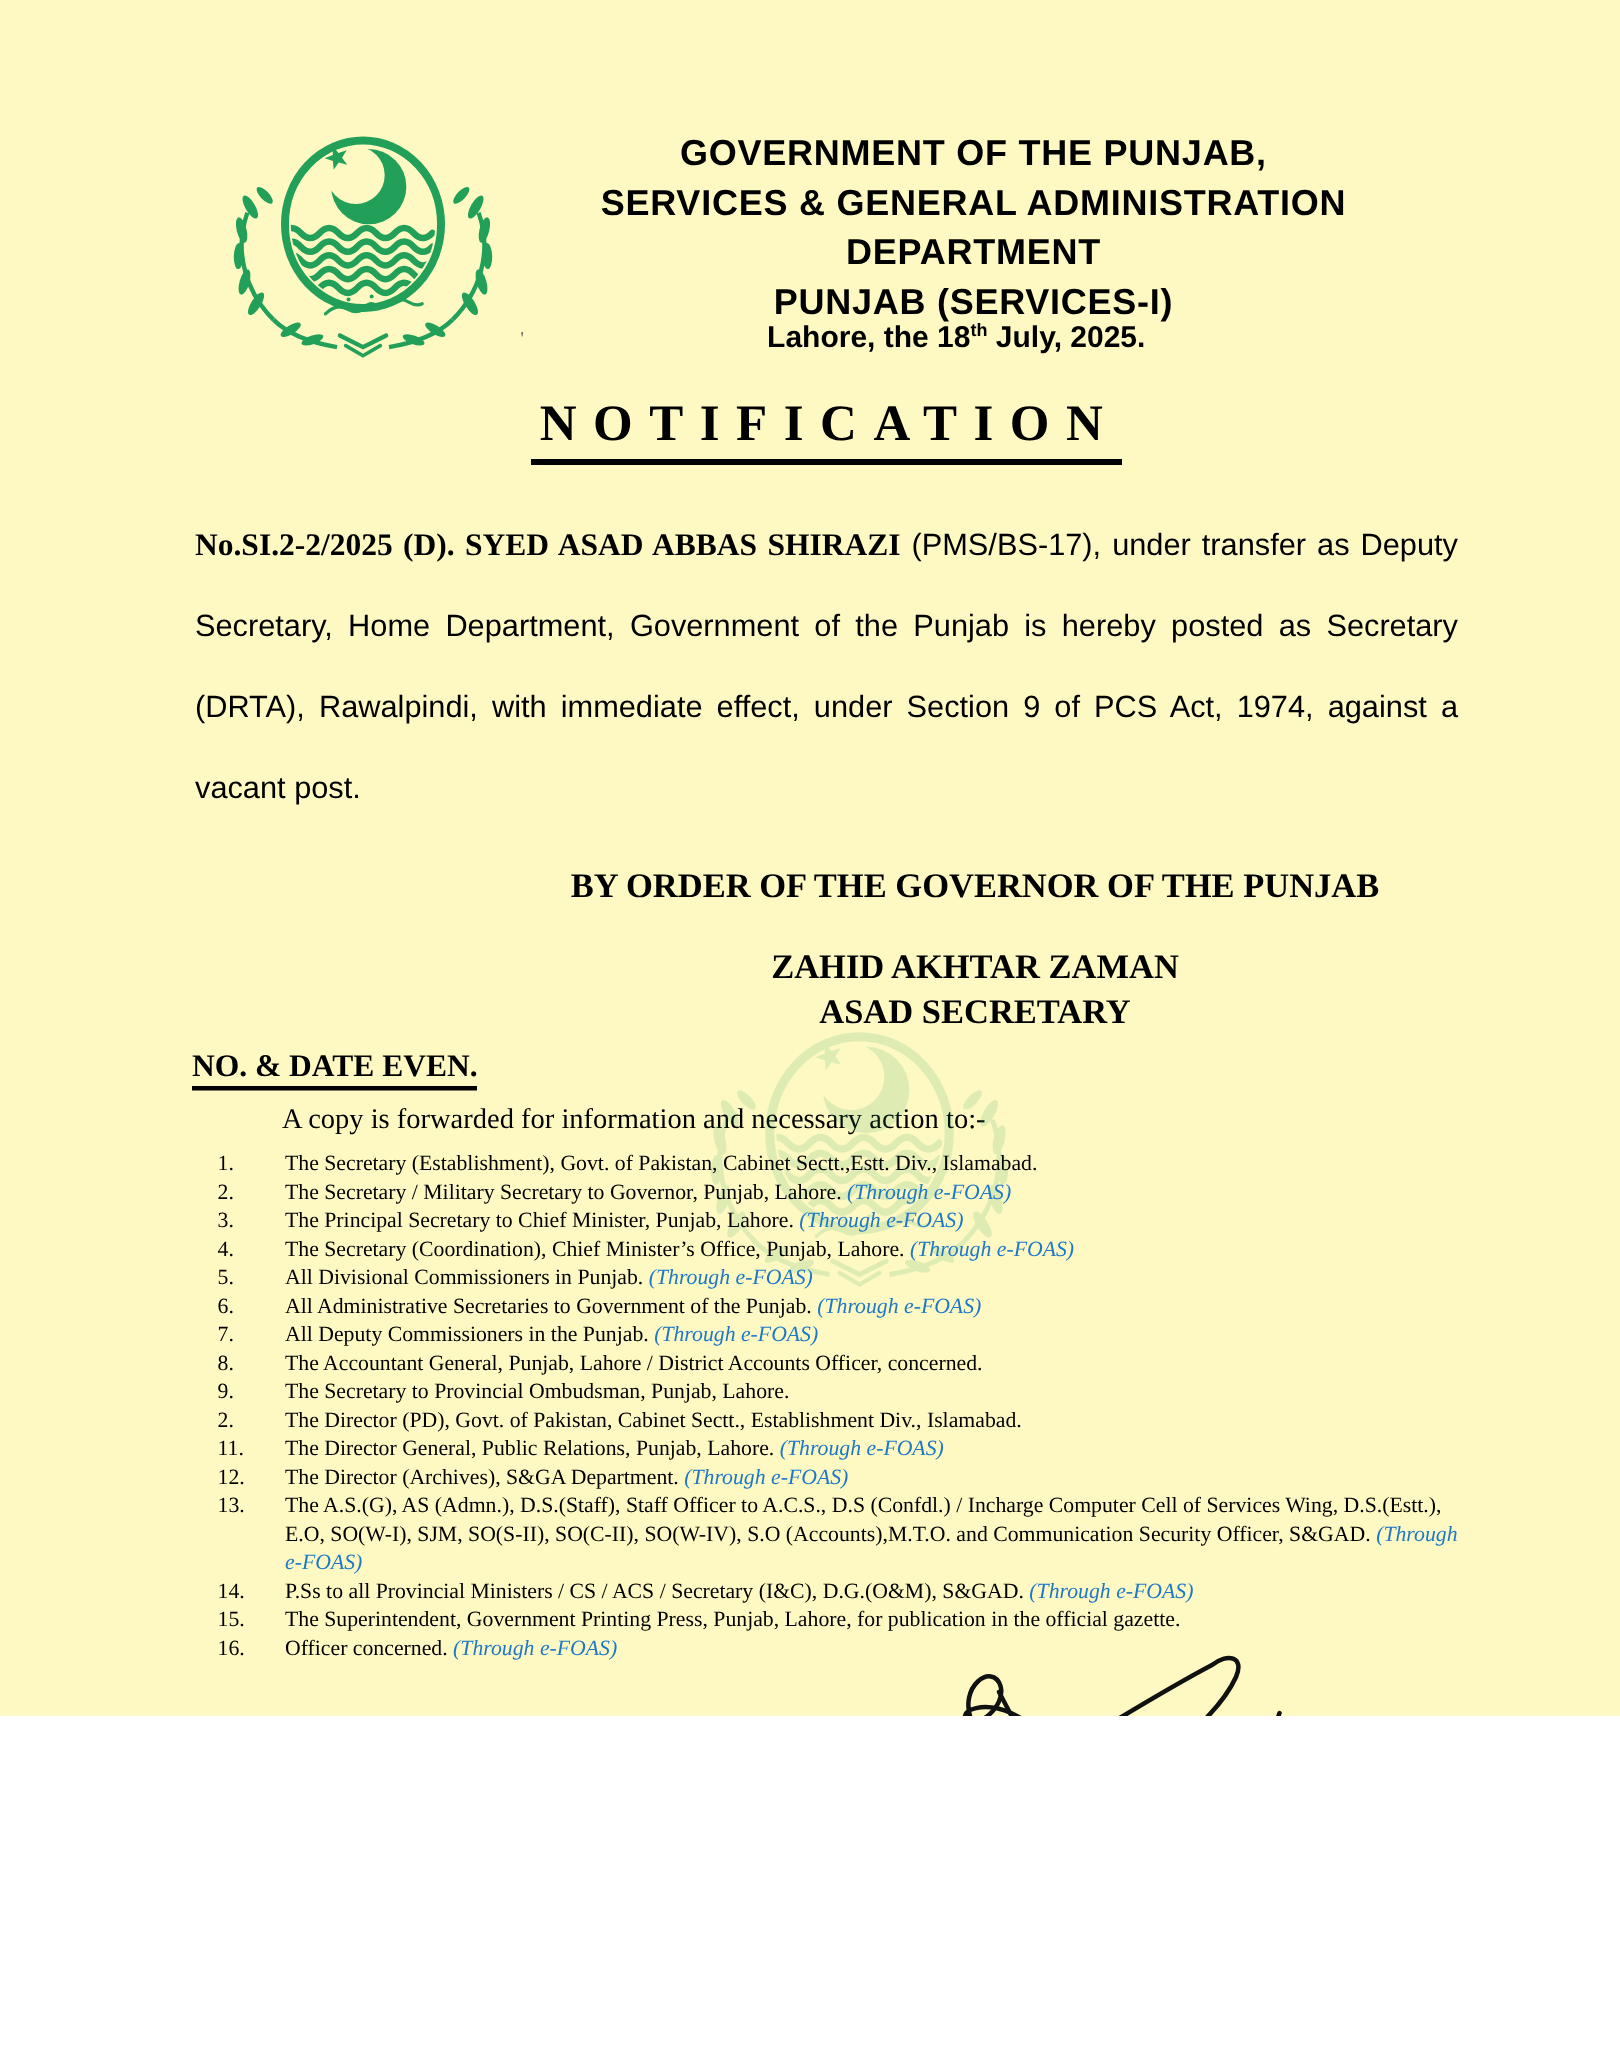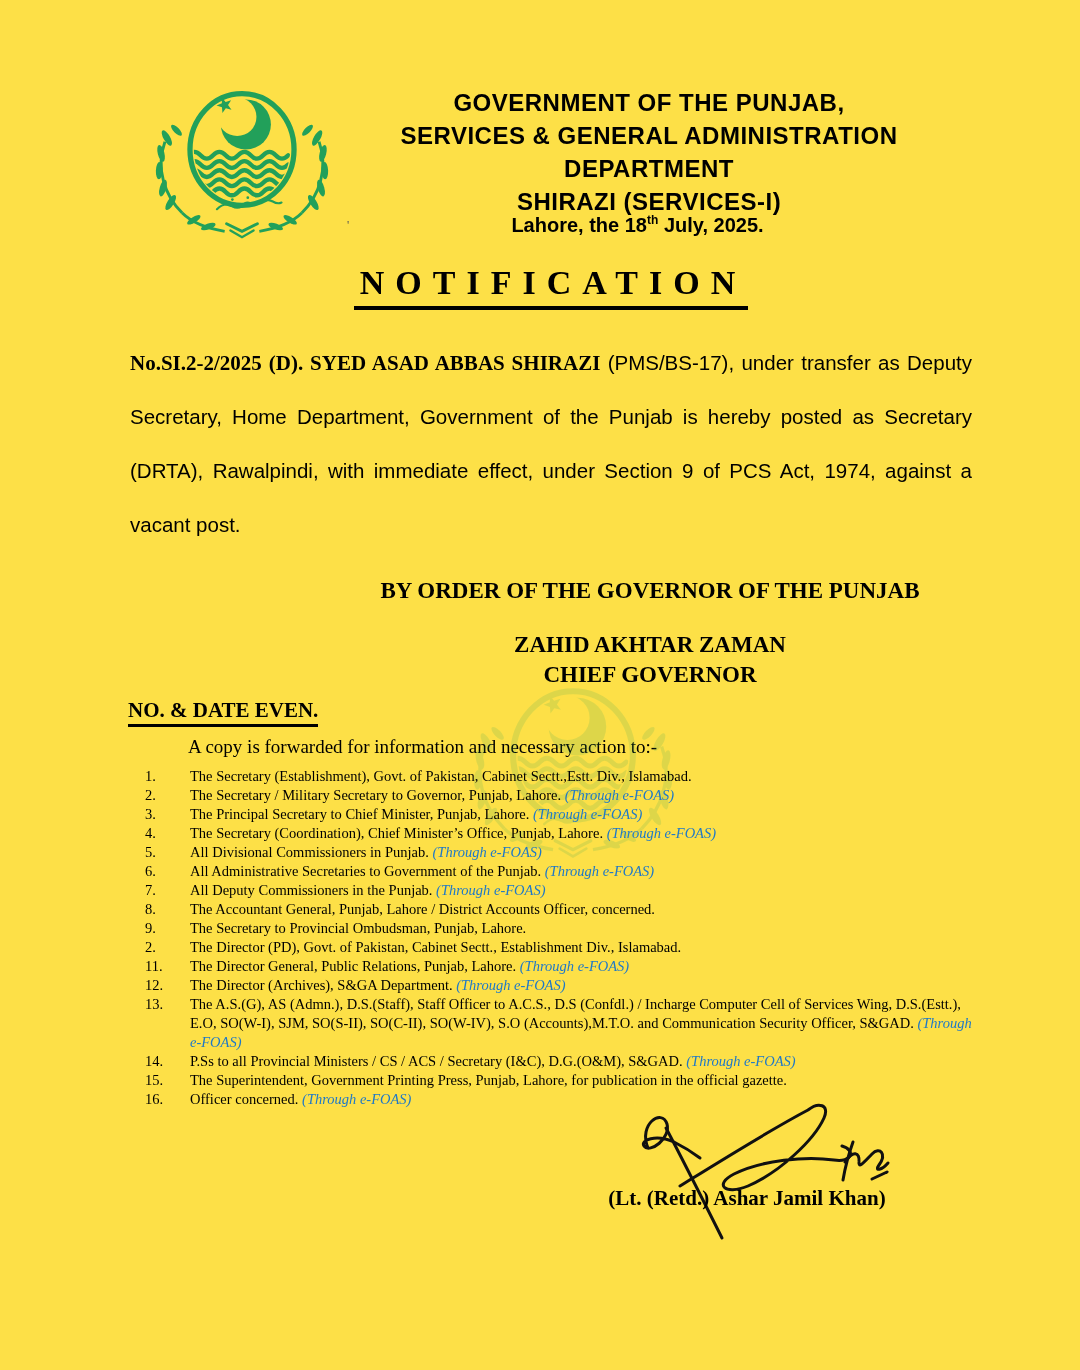--- a/index.html
+++ b/index.html
@@ -1,20 +1,20 @@
 <!DOCTYPE html>
 <html><head>
 <meta charset="utf-8">
 <style>
   html,body{margin:0;padding:0;background:#ffffff;}
   .page{
     position:relative;
     width:1080px;
-    height:1370px;
-    background:#fde047;
+    height:1144px;
+    background:#fef9c3;
     font-family:"Liberation Serif", serif;
     color:#000;
     overflow:hidden;
   }
   .abs{position:absolute;}
 
   
   .crest-logo{left:126px;top:84px;width:232px;height:158px;}
   .org-block{
     left:258px;top:86px;width:782px;
@@ -167,42 +167,42 @@
 <div class="page">
 
   <svg class="abs crest-logo" viewBox="0 0 240 164">
     <use href="#crest"></use>
   </svg>
 
   <div class="abs org-block">
     <div>GOVERNMENT OF THE PUNJAB,</div>
     <div>SERVICES &amp; GENERAL ADMINISTRATION</div>
     <div>DEPARTMENT</div>
-    <div>SHIRAZI (SERVICES-I)</div>
+    <div>PUNJAB (SERVICES-I)</div>
   </div>
 
   <span class="abs artifact">'</span>
 
   <div class="abs date-line">
     <span>Lahore, the 18</span><sup>th</sup><span> July, 2025.</span>
   </div>
 
   <div class="abs doc-title-wrap">
     <span class="doc-title">NOTIFICATION</span>
   </div>
 
   <div class="abs main-para">
     <span class="ref-bold">No.SI.2-2/2025 (D). SYED ASAD ABBAS SHIRAZI</span><span> (PMS/BS-17), under transfer as Deputy Secretary, Home Department, Government of the Punjab is hereby posted as Secretary (DRTA), Rawalpindi, with immediate effect, under Section 9 of PCS Act, 1974, against a vacant post.</span>
   </div>
 
   <div class="abs order-line">BY ORDER OF THE GOVERNOR OF THE PUNJAB</div>
 
   <div class="abs signatory">
     <div>ZAHID AKHTAR ZAMAN</div>
-    <div>CHIEF GOVERNOR</div>
+    <div>ASAD SECRETARY</div>
   </div>
 
   <div class="abs ref-heading">NO. &amp; DATE EVEN.</div>
   <div class="abs copy-line">A copy is forwarded for information and necessary action to:-</div>
 
   <svg class="abs watermark" viewBox="0 0 240 164">
     <use href="#crest"></use>
   </svg>
 
   <div class="abs recipients">

